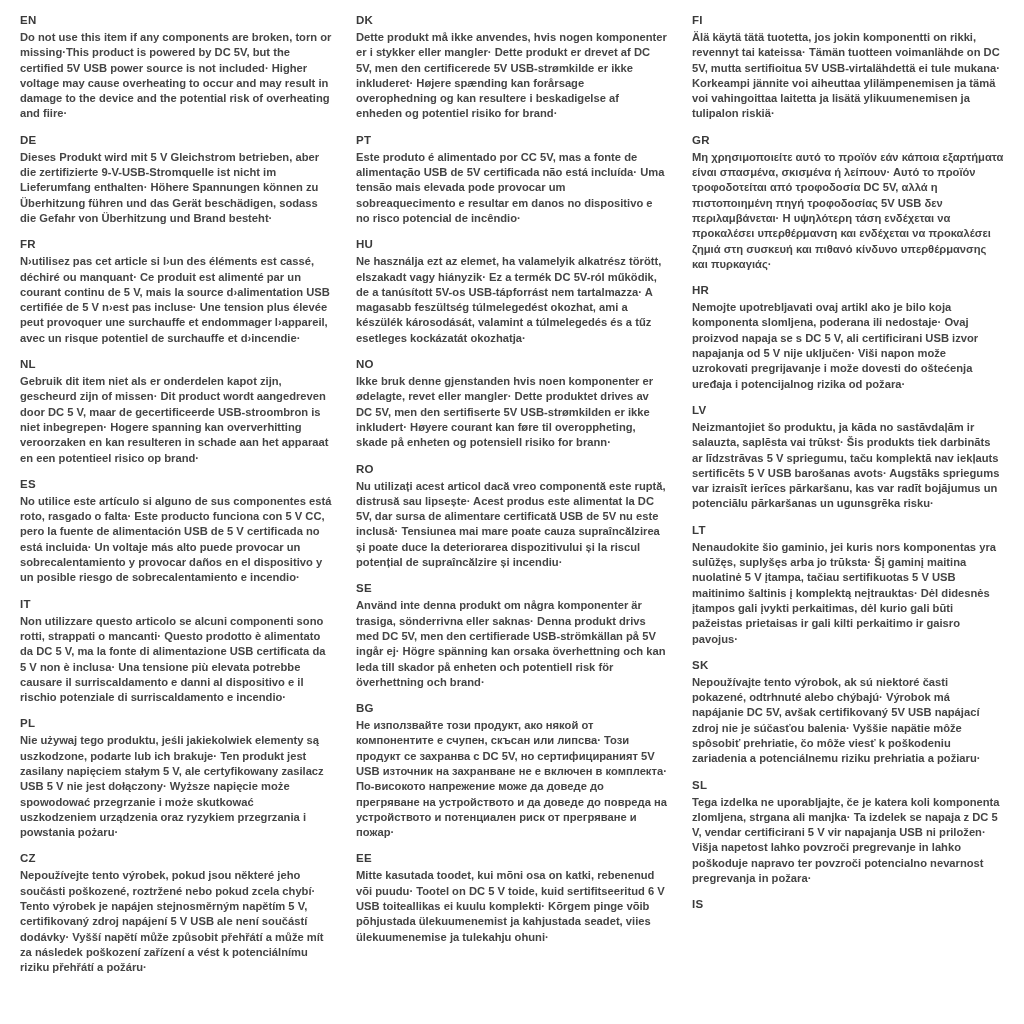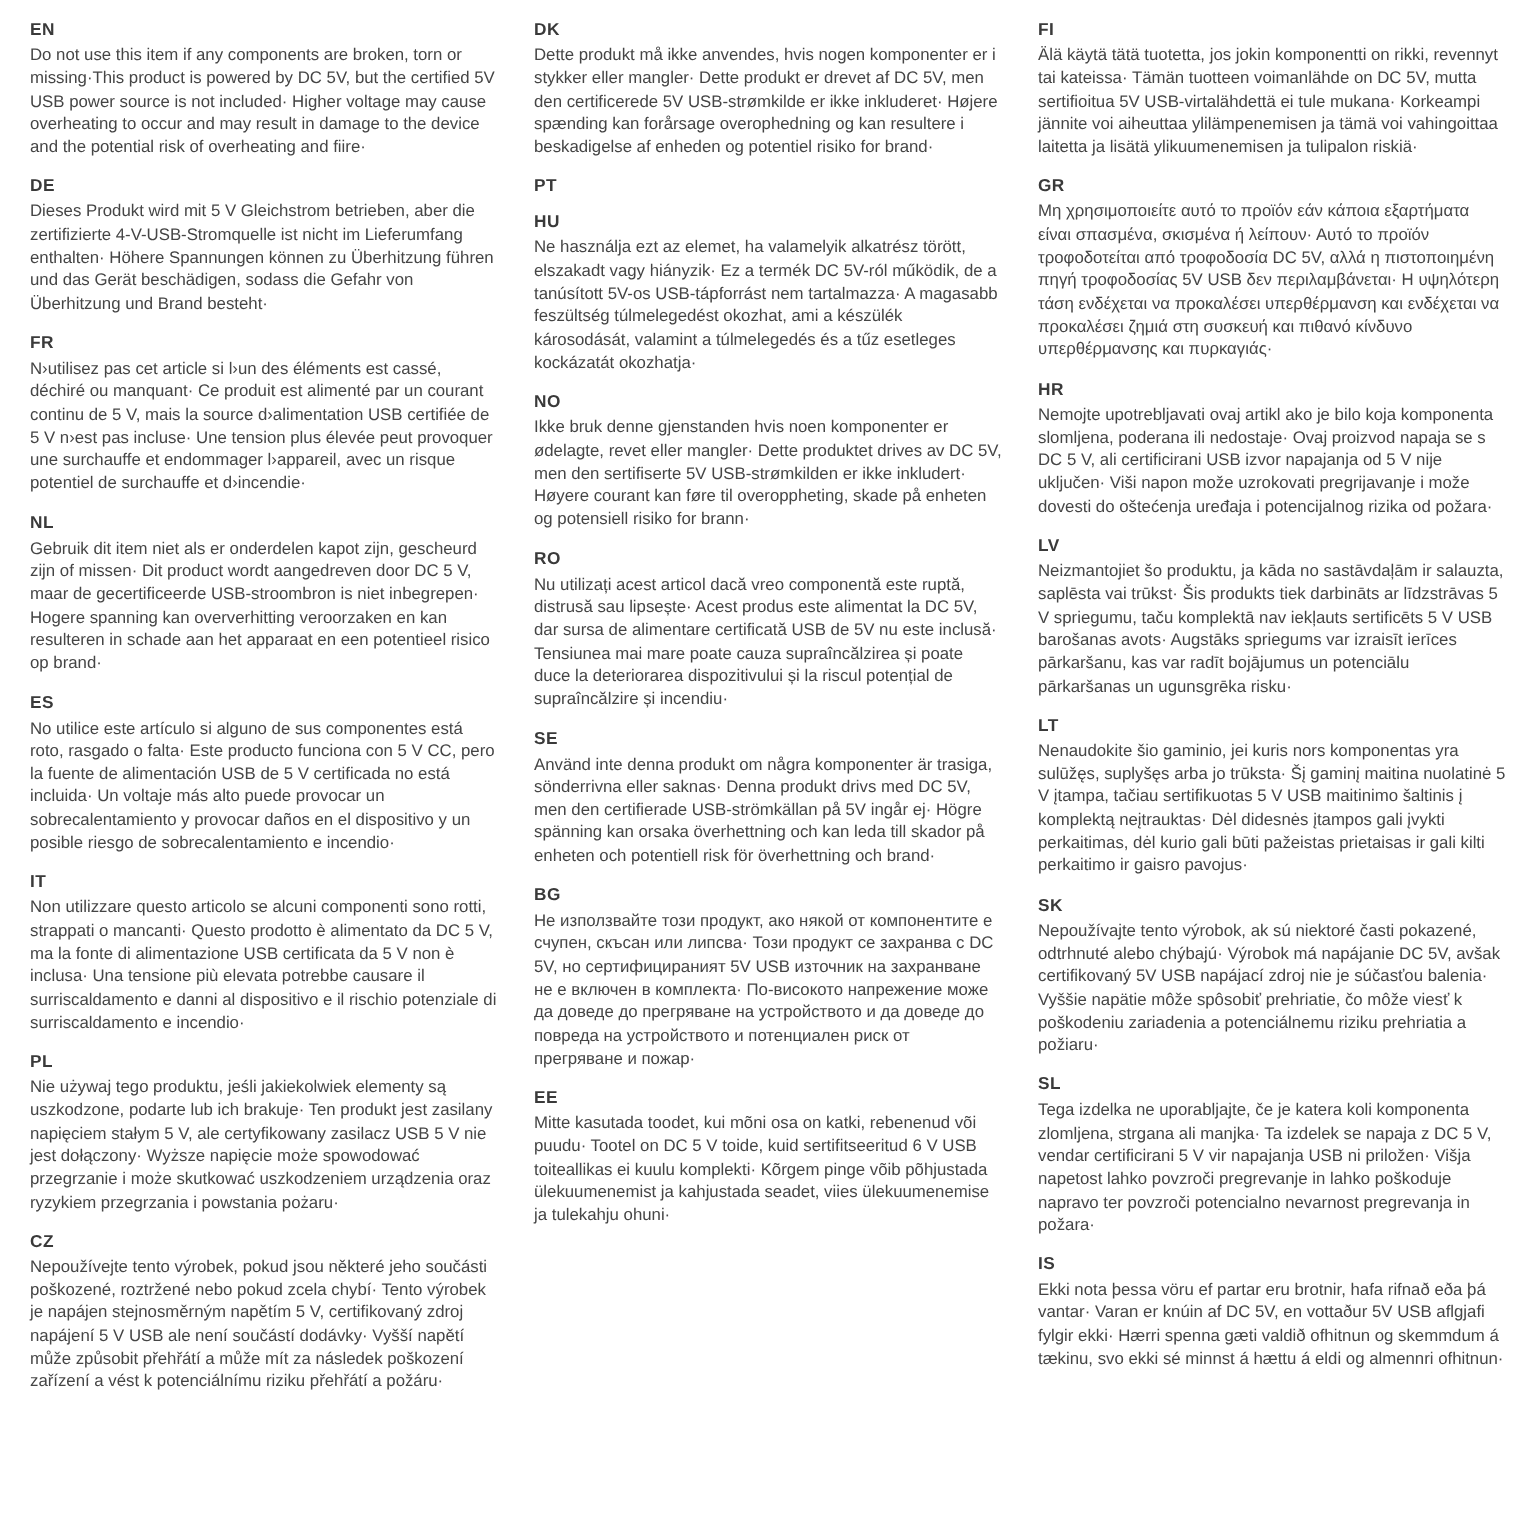--- a/index.html
+++ b/index.html
@@ -30,37 +30,37 @@
   .code {
     font-size: 11.5px;
     font-weight: 700;
     letter-spacing: 0.3px;
     margin-bottom: 4px;
     color: #3a3a3a;
   }
   .text {
     font-size: 11.2px;
     line-height: 15.3px;
-    font-weight: 400;
+    font-weight: 700;
     color: #454545;
   }
 </style>
 </head>
 <body>
 
 <div class="page">
 
   <div class="col">
     <section class="lang">
       <div class="code">EN</div>
       <p class="text">Do not use this item if any components are broken, torn or missing·This product is powered by DC 5V, but the certified 5V USB power source is not included· Higher voltage may cause overheating to occur and may result in damage to the device and the potential risk of overheating and fiire·</p>
     </section>
     <section class="lang">
       <div class="code">DE</div>
-      <p class="text">Dieses Produkt wird mit 5 V Gleichstrom betrieben, aber die zertifizierte 4-V-USB-Stromquelle ist nicht im Lieferumfang enthalten· Höhere Spannungen können zu Überhitzung führen und das Gerät beschädigen, sodass die Gefahr von Überhitzung und Brand besteht·</p>
+      <p class="text">Dieses Produkt wird mit 5 V Gleichstrom betrieben, aber die zertifizierte 9-V-USB-Stromquelle ist nicht im Lieferumfang enthalten· Höhere Spannungen können zu Überhitzung führen und das Gerät beschädigen, sodass die Gefahr von Überhitzung und Brand besteht·</p>
     </section>
     <section class="lang">
       <div class="code">FR</div>
       <p class="text">N›utilisez pas cet article si l›un des éléments est cassé, déchiré ou manquant· Ce produit est alimenté par un courant continu de 5 V, mais la source d›alimentation USB certifiée de 5 V n›est pas incluse· Une tension plus élevée peut provoquer une surchauffe et endommager l›appareil, avec un risque potentiel de surchauffe et d›incendie·</p>
     </section>
     <section class="lang">
       <div class="code">NL</div>
       <p class="text">Gebruik dit item niet als er onderdelen kapot zijn, gescheurd zijn of missen· Dit product wordt aangedreven door DC 5 V, maar de gecertificeerde USB-stroombron is niet inbegrepen· Hogere spanning kan oververhitting veroorzaken en kan resulteren in schade aan het apparaat en een potentieel risico op brand·</p>
     </section>
     <section class="lang">
@@ -81,20 +81,21 @@
     </section>
   </div>
 
   <div class="col">
     <section class="lang">
       <div class="code">DK</div>
       <p class="text">Dette produkt må ikke anvendes, hvis nogen komponenter er i stykker eller mangler· Dette produkt er drevet af DC 5V, men den certificerede 5V USB-strømkilde er ikke inkluderet· Højere spænding kan forårsage overophedning og kan resultere i beskadigelse af enheden og potentiel risiko for brand·</p>
     </section>
     <section class="lang">
       <div class="code">PT</div>
+      <p class="text">Este produto é alimentado por CC 5V, mas a fonte de alimentação USB de 5V certificada não está incluída· Uma tensão mais elevada pode provocar um sobreaquecimento e resultar em danos no dispositivo e no risco potencial de incêndio·</p>
     </section>
     <section class="lang">
       <div class="code">HU</div>
       <p class="text">Ne használja ezt az elemet, ha valamelyik alkatrész törött, elszakadt vagy hiányzik· Ez a termék DC 5V-ról működik, de a tanúsított 5V-os USB-tápforrást nem tartalmazza· A magasabb feszültség túlmelegedést okozhat, ami a készülék károsodását, valamint a túlmelegedés és a tűz esetleges kockázatát okozhatja·</p>
     </section>
     <section class="lang">
       <div class="code">NO</div>
       <p class="text">Ikke bruk denne gjenstanden hvis noen komponenter er ødelagte, revet eller mangler· Dette produktet drives av DC 5V, men den sertifiserte 5V USB-strømkilden er ikke inkludert· Høyere courant kan føre til overoppheting, skade på enheten og potensiell risiko for brann·</p>
     </section>
     <section class="lang">
@@ -139,17 +140,16 @@
     <section class="lang">
       <div class="code">SK</div>
       <p class="text">Nepoužívajte tento výrobok, ak sú niektoré časti pokazené, odtrhnuté alebo chýbajú· Výrobok má napájanie DC 5V, avšak certifikovaný 5V USB napájací zdroj nie je súčasťou balenia· Vyššie napätie môže spôsobiť prehriatie, čo môže viesť k poškodeniu zariadenia a potenciálnemu riziku prehriatia a požiaru·</p>
     </section>
     <section class="lang">
       <div class="code">SL</div>
       <p class="text">Tega izdelka ne uporabljajte, če je katera koli komponenta zlomljena, strgana ali manjka· Ta izdelek se napaja z DC 5 V, vendar certificirani 5 V vir napajanja USB ni priložen· Višja napetost lahko povzroči pregrevanje in lahko poškoduje napravo ter povzroči potencialno nevarnost pregrevanja in požara·</p>
     </section>
     <section class="lang">
       <div class="code">IS</div>
-      <p class="text">Ekki nota þessa vöru ef partar eru brotnir, hafa rifnað eða þá vantar· Varan er knúin af DC 5V, en vottaður 5V USB aflgjafi fylgir ekki· Hærri spenna gæti valdið ofhitnun og skemmdum á tækinu, svo ekki sé minnst á hættu á eldi og almennri ofhitnun·</p>
     </section>
   </div>
 
 </div>
 
 </body></html>

